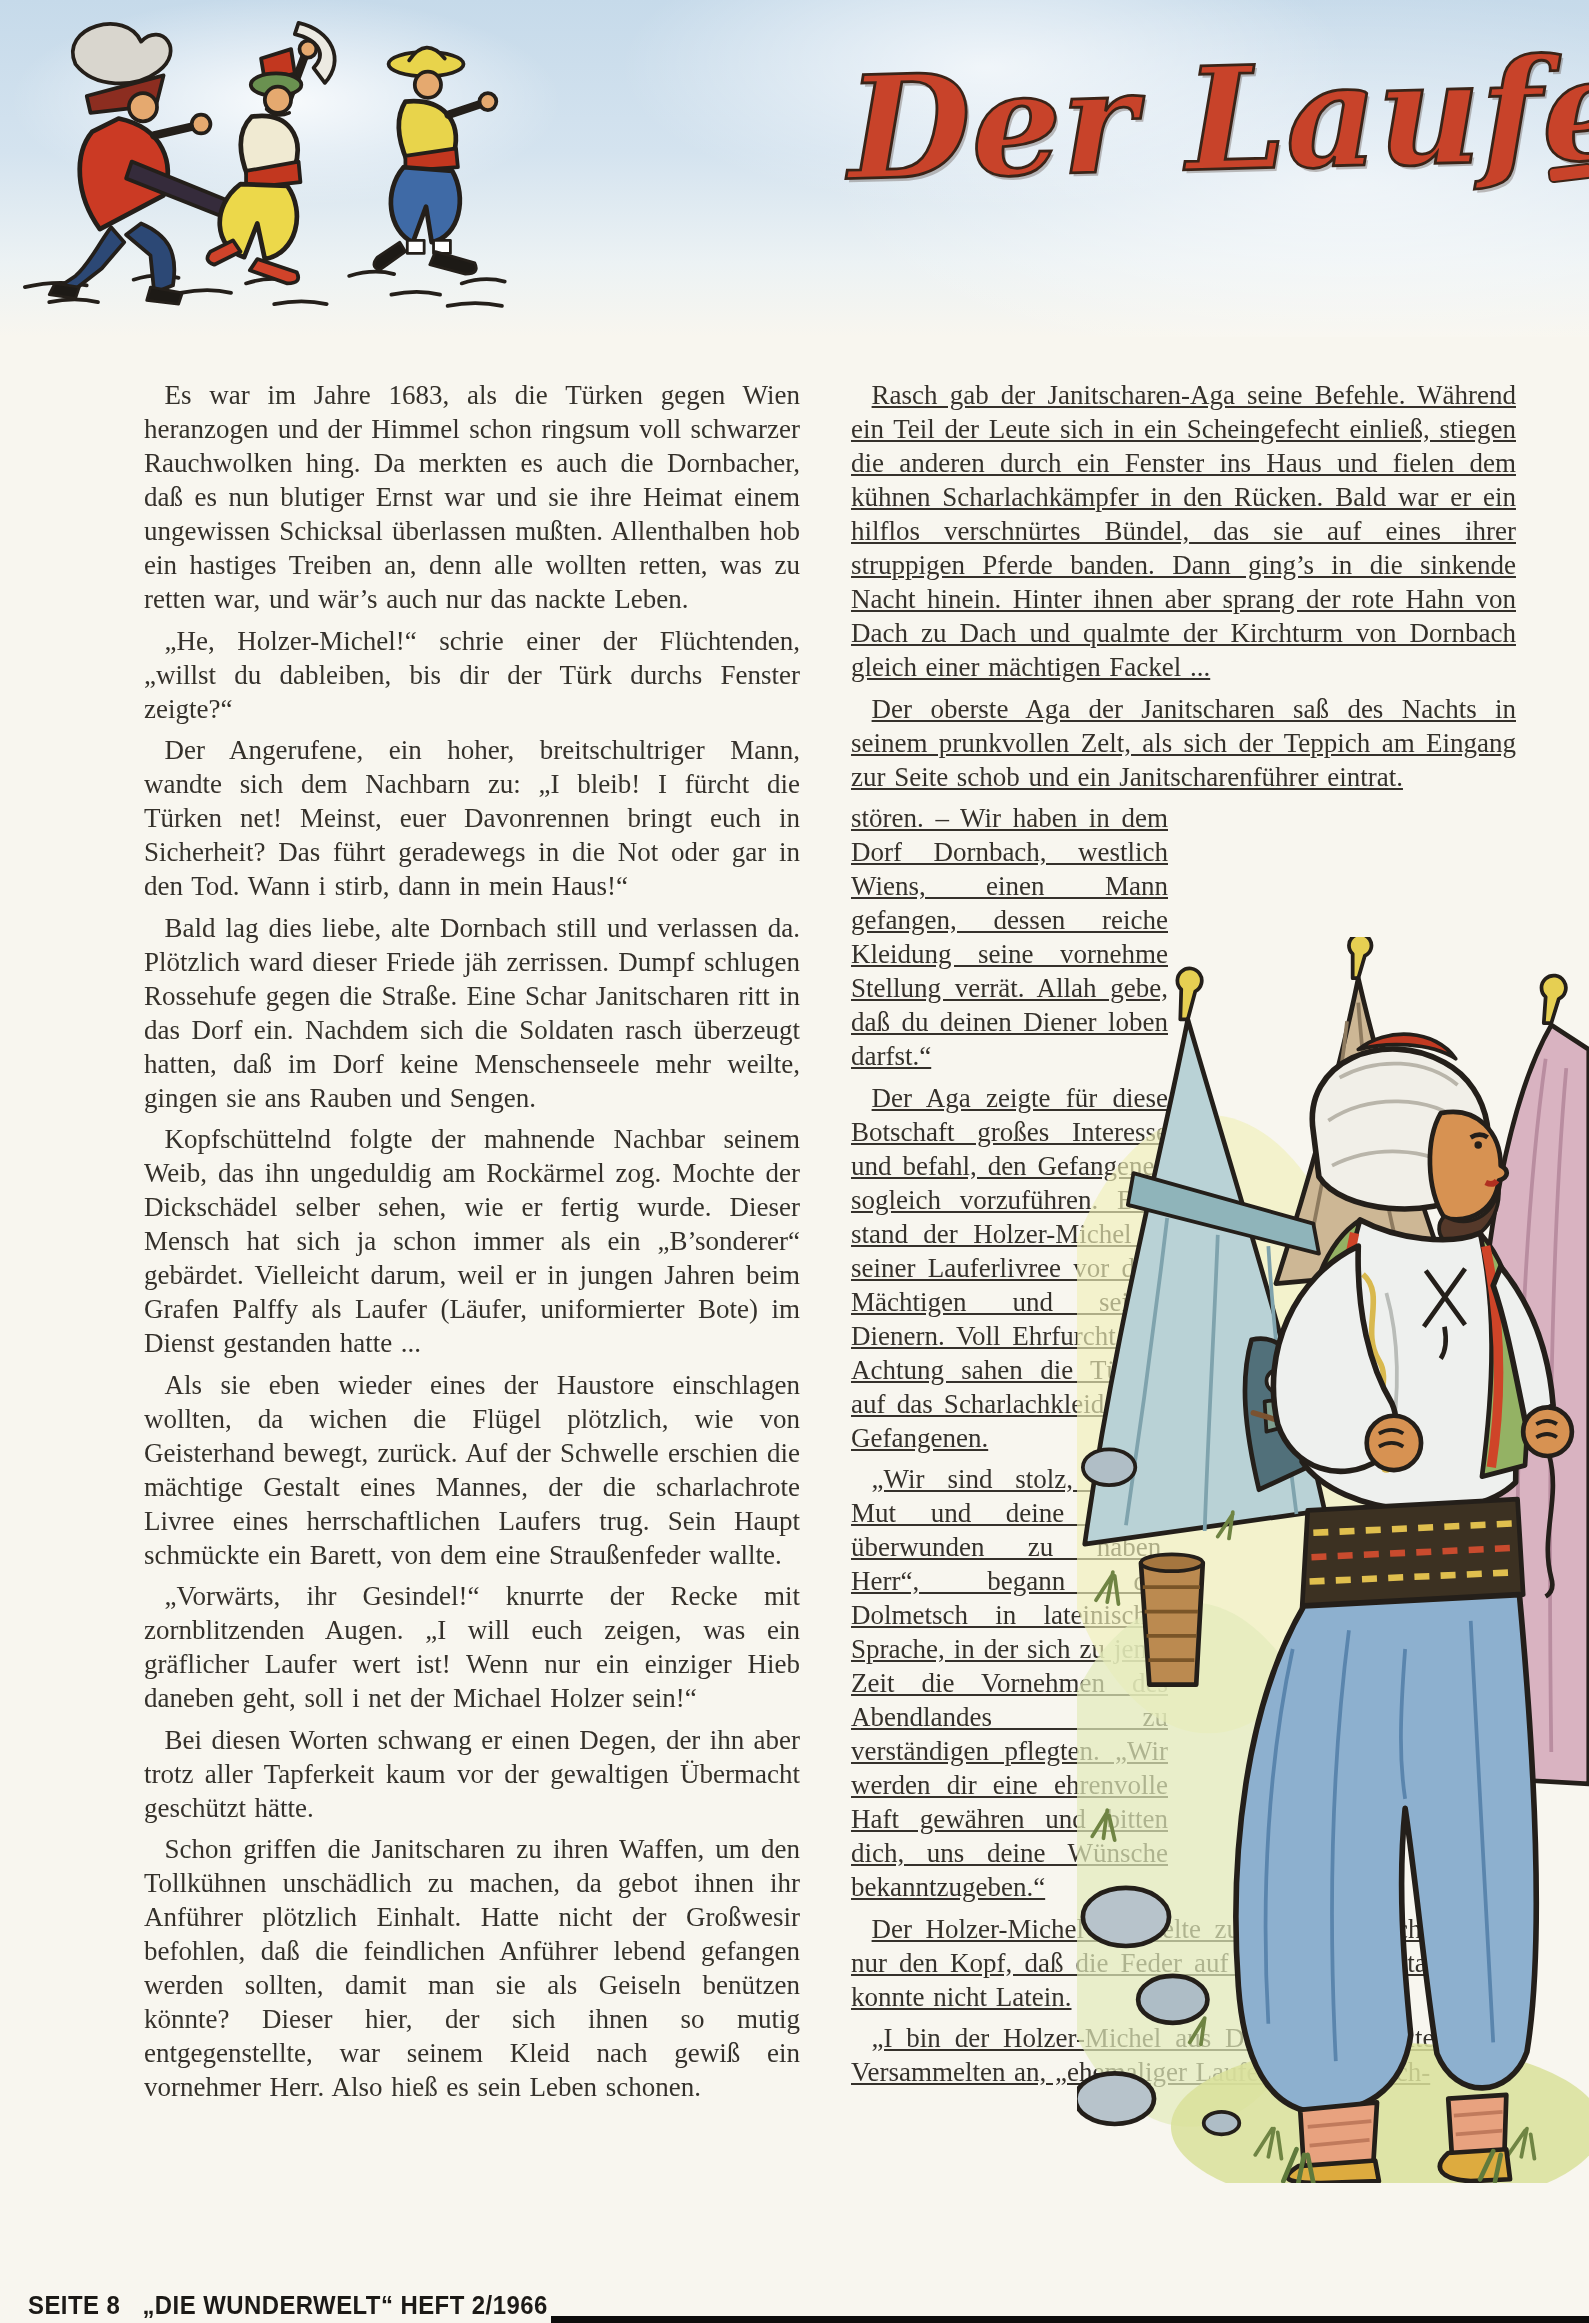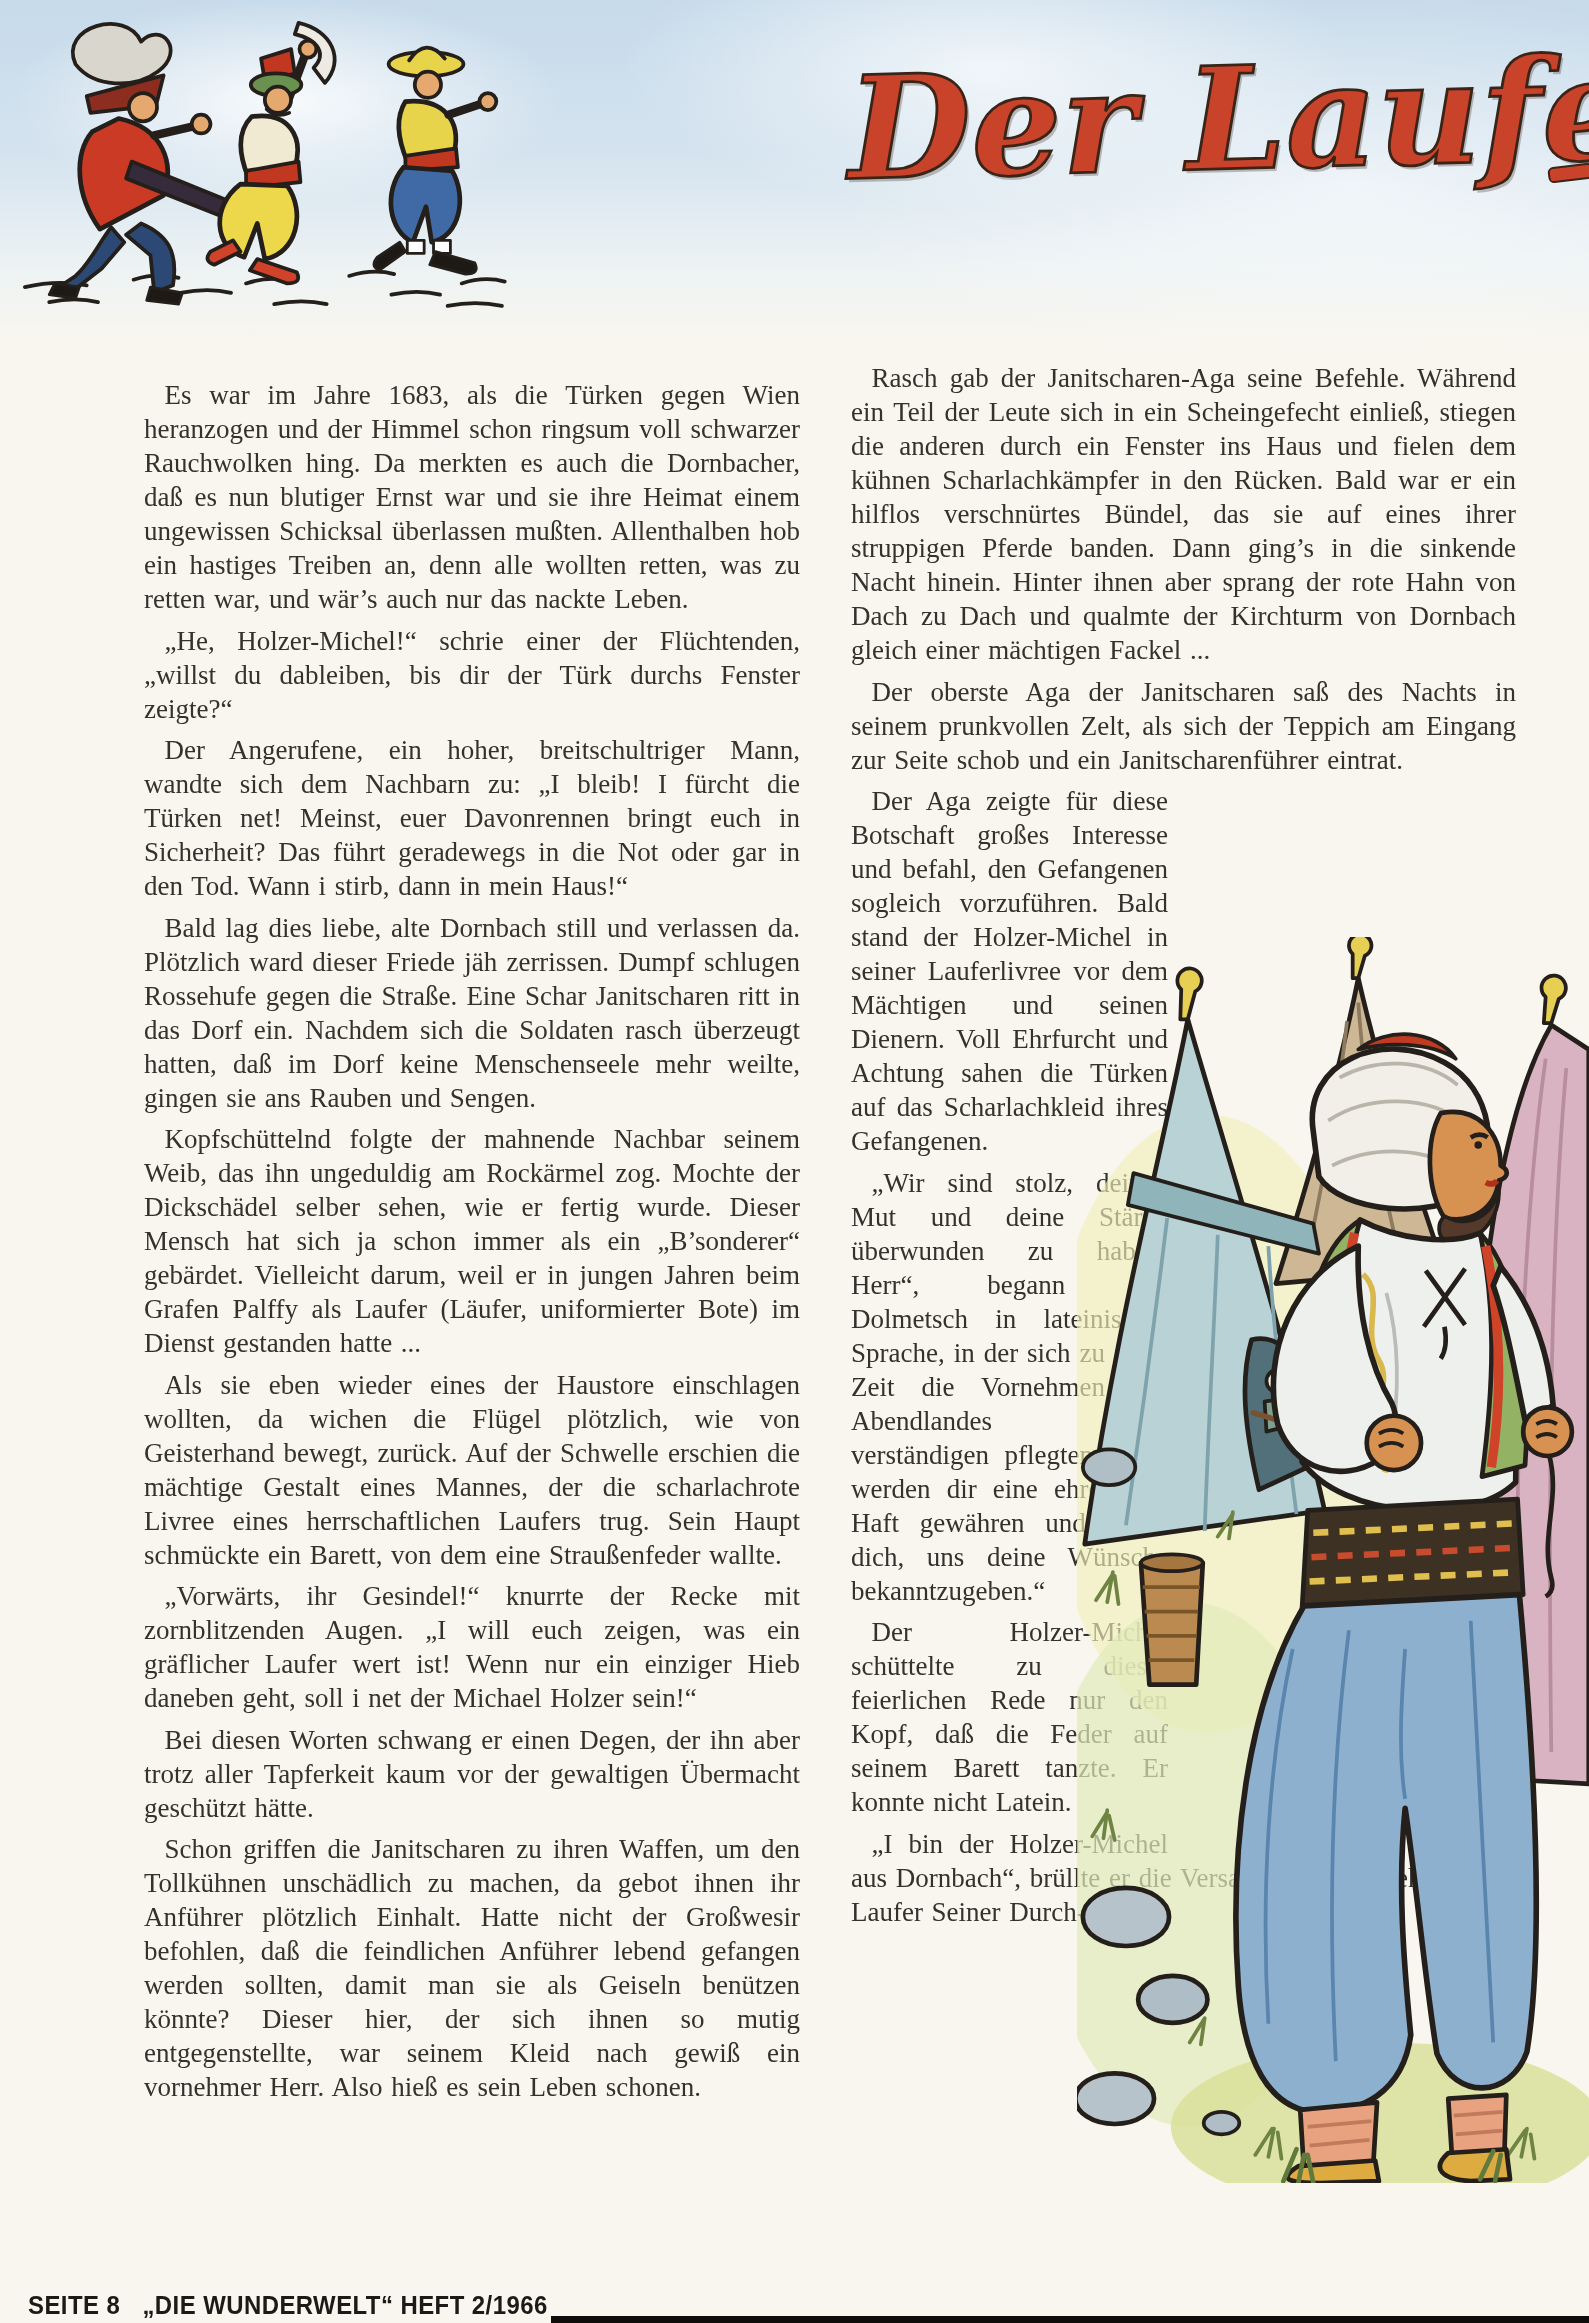--- a/index.html
+++ b/index.html
@@ -34,21 +34,21 @@
   }
   
   .col{
     position:absolute; text-align:justify;
     font-size:27px; line-height:34px; word-spacing:1.9px;
     hyphens:auto; -webkit-hyphens:auto;
   }
   .col p{margin:0 0 7.5px 0; text-indent:20.6px;}
   .col p.noindent{text-indent:0;}
   .col-left{left:144px; top:378px; width:656px;}
-  .col-right{left:851px; top:361px; width:665px;}
+  .col-right{left:851px; top:378px; width:665px;text-decoration:underline;}
   .art-spacer{float:right; width:335px; height:1054px; margin-left:13px;}
   
   .footer{
     position:absolute; left:28px; top:2290px; width:843px;
     font-family:"Liberation Sans", sans-serif; font-weight:bold;
     font-size:26px; color:#1c1a17; letter-spacing:0.5px;
     transform:scaleX(.92); transform-origin:left center; white-space:nowrap;
   }
   .footer .sep{display:inline-block; width:24px;}
   
@@ -137,20 +137,21 @@
     <p>Als sie eben wieder eines der Haustore einschlagen wollten, da wichen die Flügel plötzlich, wie von Geisterhand bewegt, zurück. Auf der Schwelle erschien die mächtige Gestalt eines Mannes, der die scharlachrote Livree eines herrschaftlichen Laufers trug. Sein Haupt schmückte ein Barett, von dem eine Straußenfeder wallte.</p>
     <p>„Vorwärts, ihr Gesindel!“ knurrte der Recke mit zornblitzenden Augen. „I will euch zeigen, was ein gräflicher Laufer wert ist! Wenn nur ein einziger Hieb daneben geht, soll i net der Michael Holzer sein!“</p>
     <p>Bei diesen Worten schwang er einen Degen, der ihn aber trotz aller Tapferkeit kaum vor der gewaltigen Übermacht geschützt hätte.</p>
     <p>Schon griffen die Janitscharen zu ihren Waffen, um den Tollkühnen unschädlich zu machen, da gebot ihnen ihr Anführer plötzlich Einhalt. Hatte nicht der Großwesir befohlen, daß die feindlichen Anführer lebend gefangen werden sollten, damit man sie als Geiseln benützen könnte? Dieser hier, der sich ihnen so mutig entgegenstellte, war seinem Kleid nach gewiß ein vornehmer Herr. Also hieß es sein Leben schonen.</p>
   </div>
 
   <div class="col col-right">
     <p>Rasch gab der Janitscharen-Aga seine Befehle. Während ein Teil der Leute sich in ein Scheingefecht einließ, stiegen die anderen durch ein Fenster ins Haus und fielen dem kühnen Scharlachkämpfer in den Rücken. Bald war er ein hilflos verschnürtes Bündel, das sie auf eines ihrer struppigen Pferde banden. Dann ging’s in die sinkende Nacht hinein. Hinter ihnen aber sprang der rote Hahn von Dach zu Dach und qualmte der Kirchturm von Dornbach gleich einer mächtigen Fackel ...</p>
     <p>Der oberste Aga der Janitscharen saß des Nachts in seinem prunkvollen Zelt, als sich der Teppich am Eingang zur Seite schob und ein Janitscharenführer eintrat.</p>
     <div class="art-spacer"></div>
+    <p class="noindent">stören. – Wir haben in dem Dorf Dornbach, westlich Wiens, einen Mann gefangen, dessen reiche Kleidung seine vornehme Stellung verrät. Allah gebe, daß du deinen Diener loben darfst.“</p>
     <p>Der Aga zeigte für diese Botschaft großes Interesse und befahl, den Gefangenen sogleich vorzuführen. Bald stand der Holzer-Michel in seiner Lauferlivree vor dem Mächtigen und seinen Dienern. Voll Ehrfurcht und Achtung sahen die Türken auf das Scharlachkleid ihres Gefangenen.</p>
     <p>„Wir sind stolz, deinen Mut und deine Stärke überwunden zu haben, Herr“, begann der Dolmetsch in lateinischer Sprache, in der sich zu jener Zeit die Vornehmen des Abendlandes zu verständigen pflegten. „Wir werden dir eine ehrenvolle Haft gewähren und bitten dich, uns deine Wünsche bekanntzugeben.“</p>
     <p>Der Holzer-Michel schüttelte zu dieser feierlichen Rede nur den Kopf, daß die Feder auf seinem Barett tanzte. Er konnte nicht Latein.</p>
     <p>„I bin der Holzer-Michel aus Dornbach“, brüllte er die Versammelten an, „ehemaliger Laufer Seiner Durch-</p>
   </div>
 
   <svg class="camp-art" width="512" height="1246" viewBox="0 0 546 1330">
 
     <g>
       <ellipse cx="140" cy="520" rx="175" ry="330" fill="#eff0b8" opacity=".65"></ellipse>

